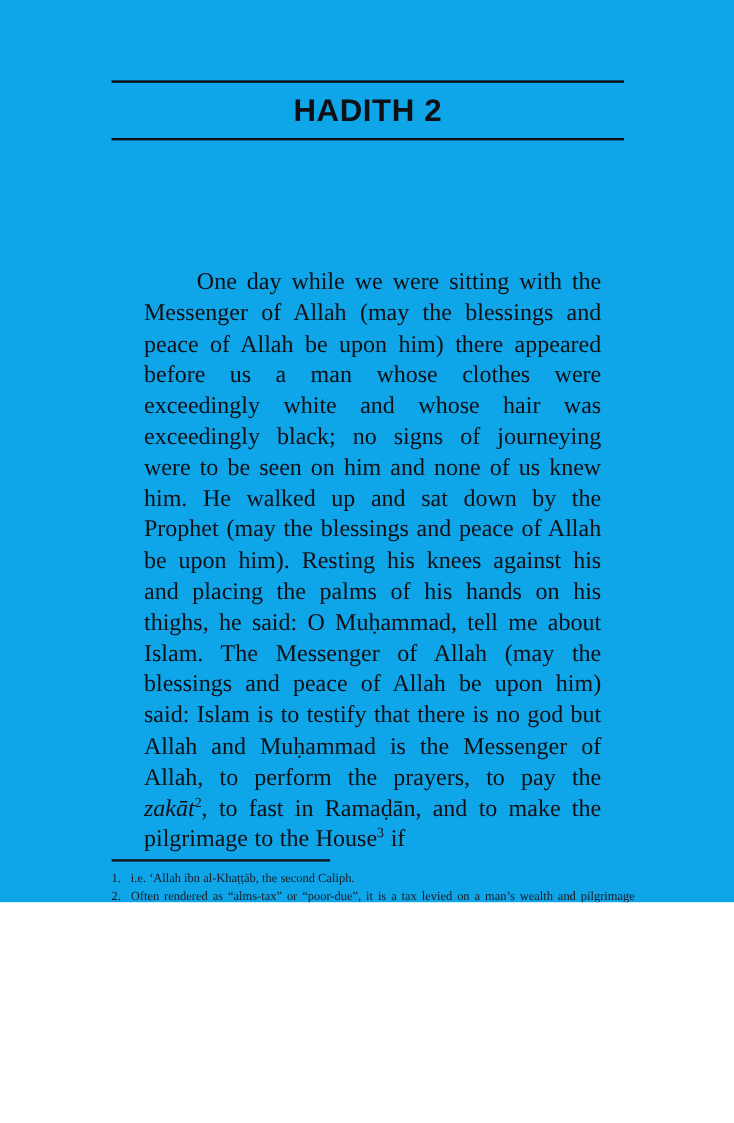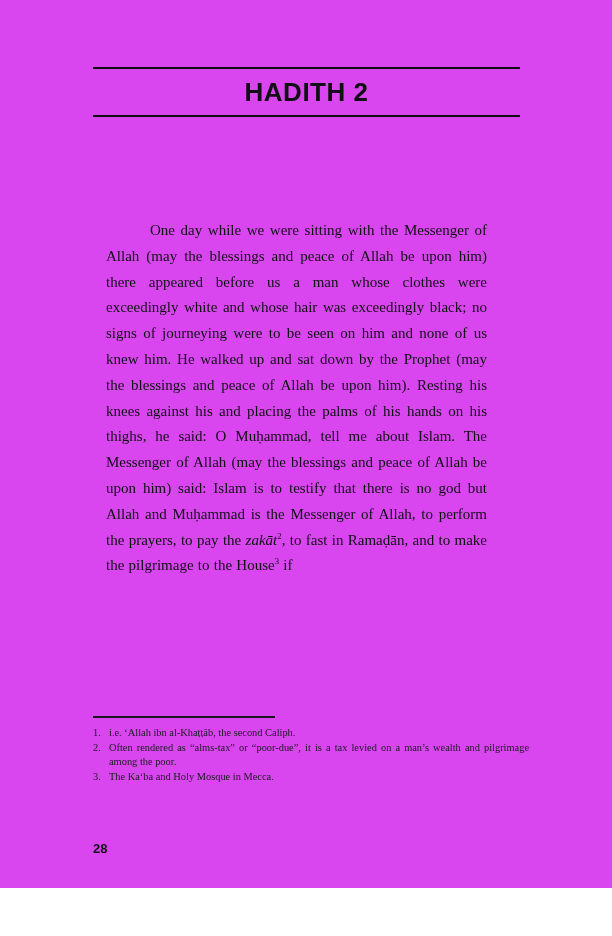--- a/index.html
+++ b/index.html
@@ -3,22 +3,22 @@
 <meta charset="utf-8">
 <style>
   html, body {
     margin: 0;
     padding: 0;
     background: #ffffff;
   }
   .page {
     position: relative;
     width: 612px;
-    height: 888px;
-    background: #d946ef;
+    height: 752px;
+    background: #0ea5e9;
     overflow: hidden;
     font-family: "Liberation Serif", serif;
     color: #111111;
   }
 
   
   .rule-top {
     position: absolute;
     left: 93px;
     top: 67px;
@@ -57,24 +57,24 @@
     font-size: 13.6px;
     line-height: 20px;
     text-align: justify;
     text-indent: 40px;
     color: #15151a;
   }
 
   
   .quote {
     position: absolute;
-    left: 106px;
+    left: 120px;
     top: 203px;
     width: 381px;
-    font-size: 15px;
+    font-size: 20px;
     line-height: 25.8px;
     text-align: justify;
     text-indent: 44px;
     color: #101015;
     word-spacing: 0.5px;
   }
   .quote i {
     font-style: italic;
   }
   sup {

